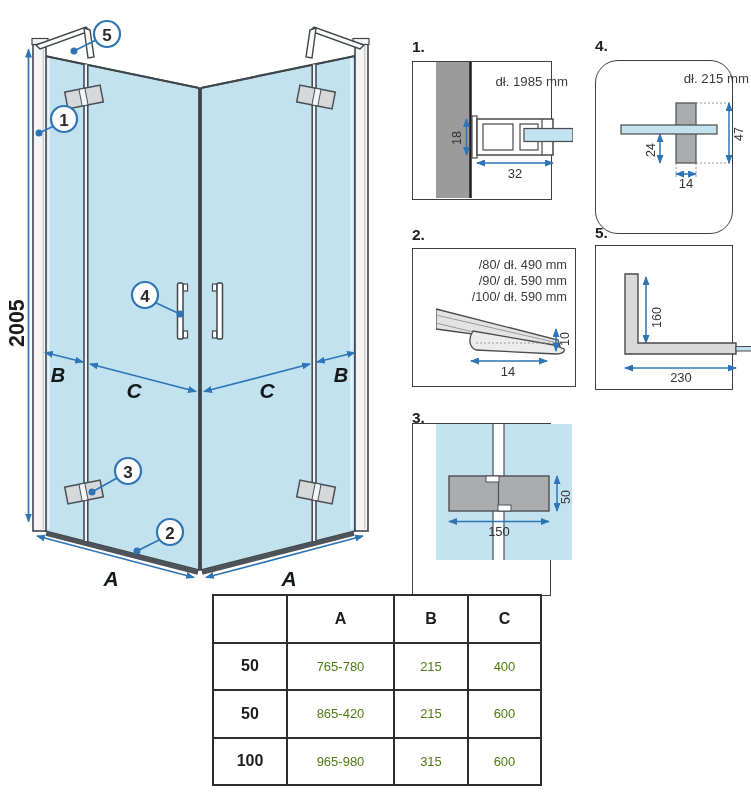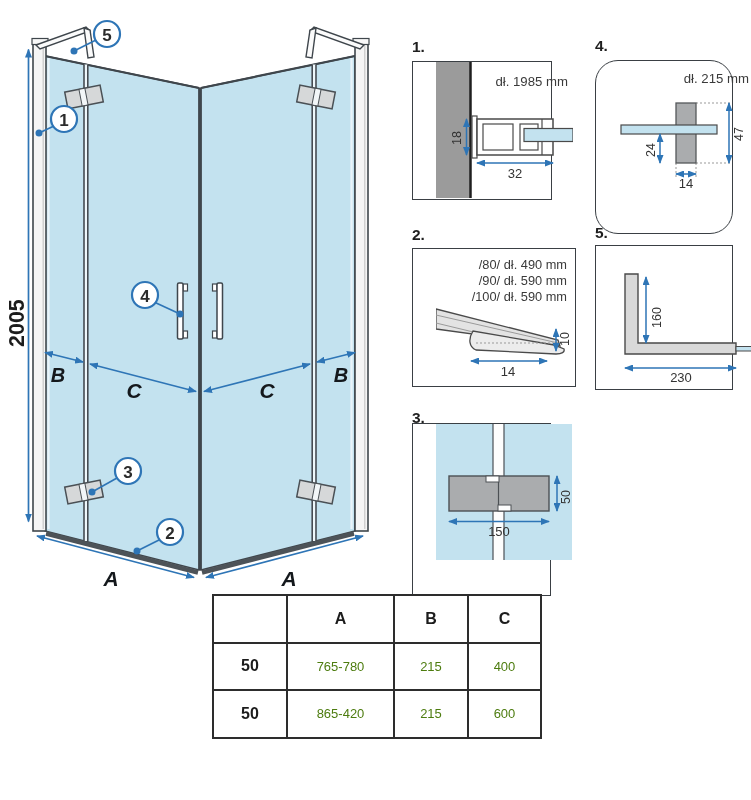--- a/index.html
+++ b/index.html
@@ -321,16 +321,22 @@
         <td>765-780</td>
         <td>215</td>
         <td>400</td>
       </tr>
       <tr>
         <td class="size">50</td>
         <td>865-420</td>
         <td>215</td>
         <td>600</td>
       </tr>
+      <tr>
+        <td class="size">100</td>
+        <td>965-980</td>
+        <td>315</td>
+        <td>600</td>
+      </tr>
     </tbody>
   </table>
 
 </div>
 
 </body></html>

